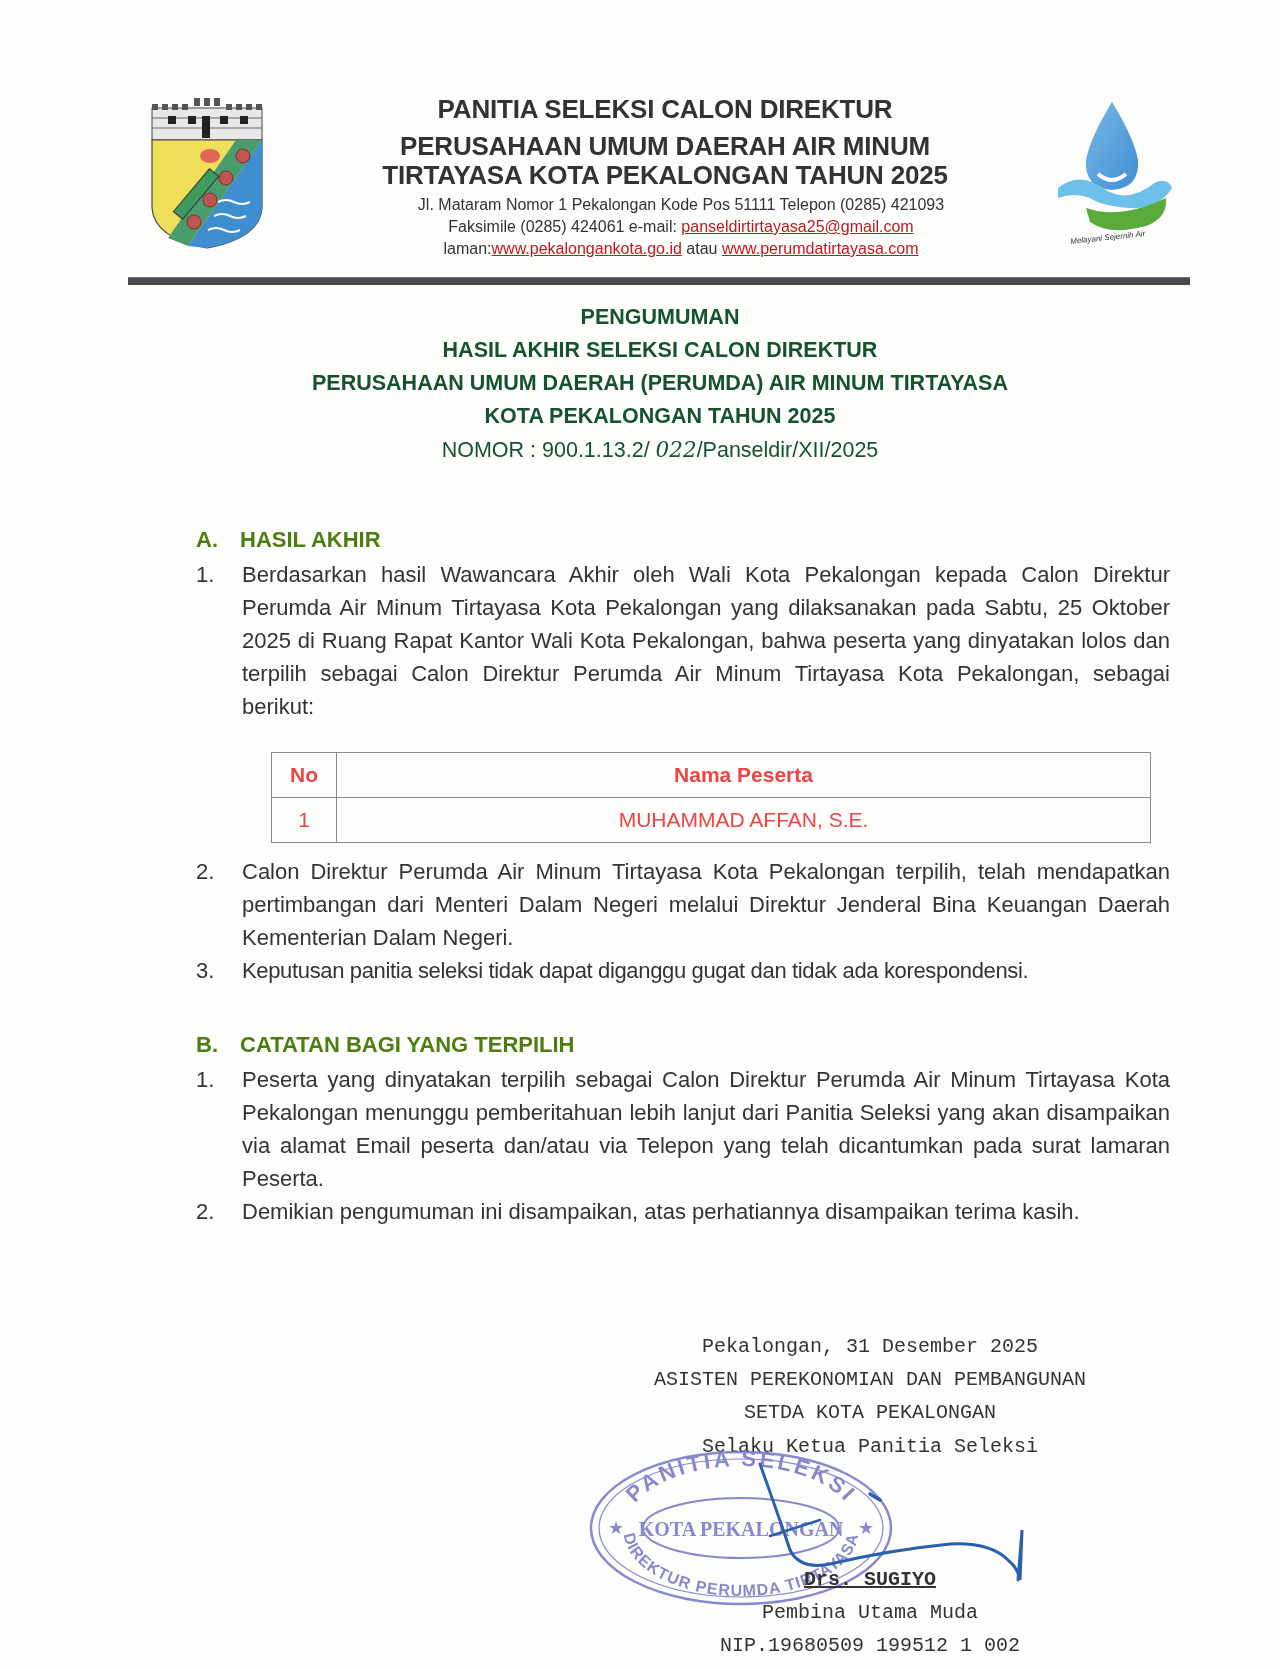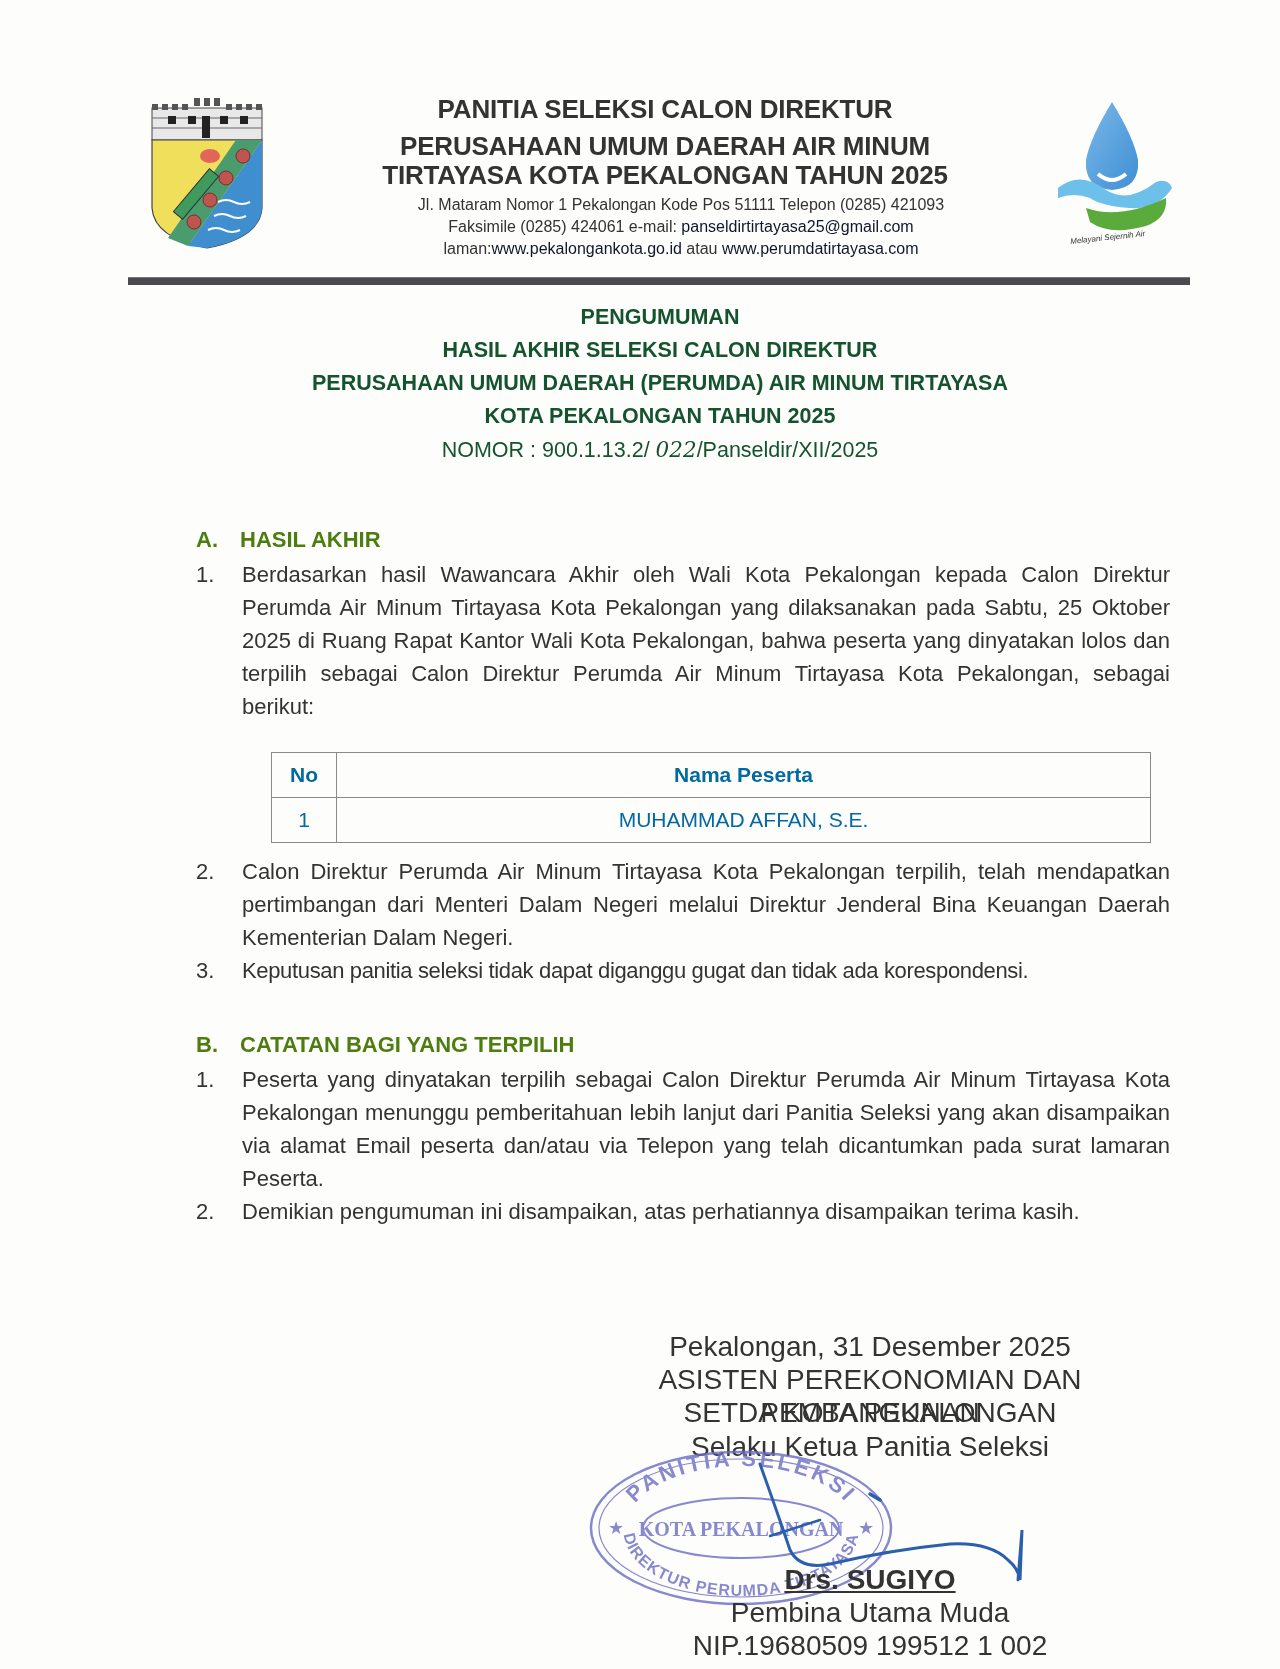--- a/index.html
+++ b/index.html
@@ -13,21 +13,21 @@
     
     .lh-title {
       position: absolute; left: 300px; width: 730px; text-align: center;
       font-weight: bold; font-size: 26px; line-height: 32px; color: #333;
       letter-spacing: -0.2px;
     }
     .lh-sub {
       position: absolute; left: 316px; width: 730px; text-align: center;
       font-size: 16px; line-height: 21px; color: #333;
     }
-    .link { color: #0f172a; }
+    .link { color: #b91c1c; text-decoration: underline; }
     .rule {
       position: absolute; left: 128px; top: 277px; width: 1062px; height: 7px;
       background: #4a4a4e; border-top: 1px solid #777;
     }
     
     .ann {
       position: absolute; left: 200px; width: 920px; text-align: center;
       font-size: 21.5px; line-height: 33px; color: #14532d;
     }
     .ann.b { font-weight: bold; }
@@ -37,31 +37,31 @@
     }
     .sec-head .letter { display: inline-block; width: 44px; }
     .item {
       position: absolute; left: 196px; width: 974px; font-size: 22px; line-height: 33px; color: #333;
     }
     .item .num { position: absolute; left: 0; top: 0; }
     .item .txt { margin-left: 46px; text-align: justify; }
     
     table.peserta {
       position: absolute; left: 271px; top: 752px; width: 880px;
-      border-collapse: collapse; font-size: 21px; color: #0369a1;
+      border-collapse: collapse; font-size: 21px; color: #ef4444;
     }
     table.peserta th, table.peserta td {
       border: 1.5px solid #8a8a8a; height: 44px; padding: 0; text-align: center;
     }
     table.peserta th { font-weight: bold; }
     table.peserta .col-no { width: 64px; }
     
     .sig {
       position: absolute; left: 570px; width: 600px; text-align: center;
-      font-size: 28px; line-height: 33px; color: #333;
+      font-size: 20px; line-height: 33px; color: #333; font-family: Liberation Mono, monospace;
     }
     .sig-name { font-weight: bold; text-decoration: underline; }
   </style>
 </head>
 <body>
 
 <div>
 
   <svg class="abs" style="left:148px;top:98px" width="118" height="152" viewBox="0 0 118 152">
 

